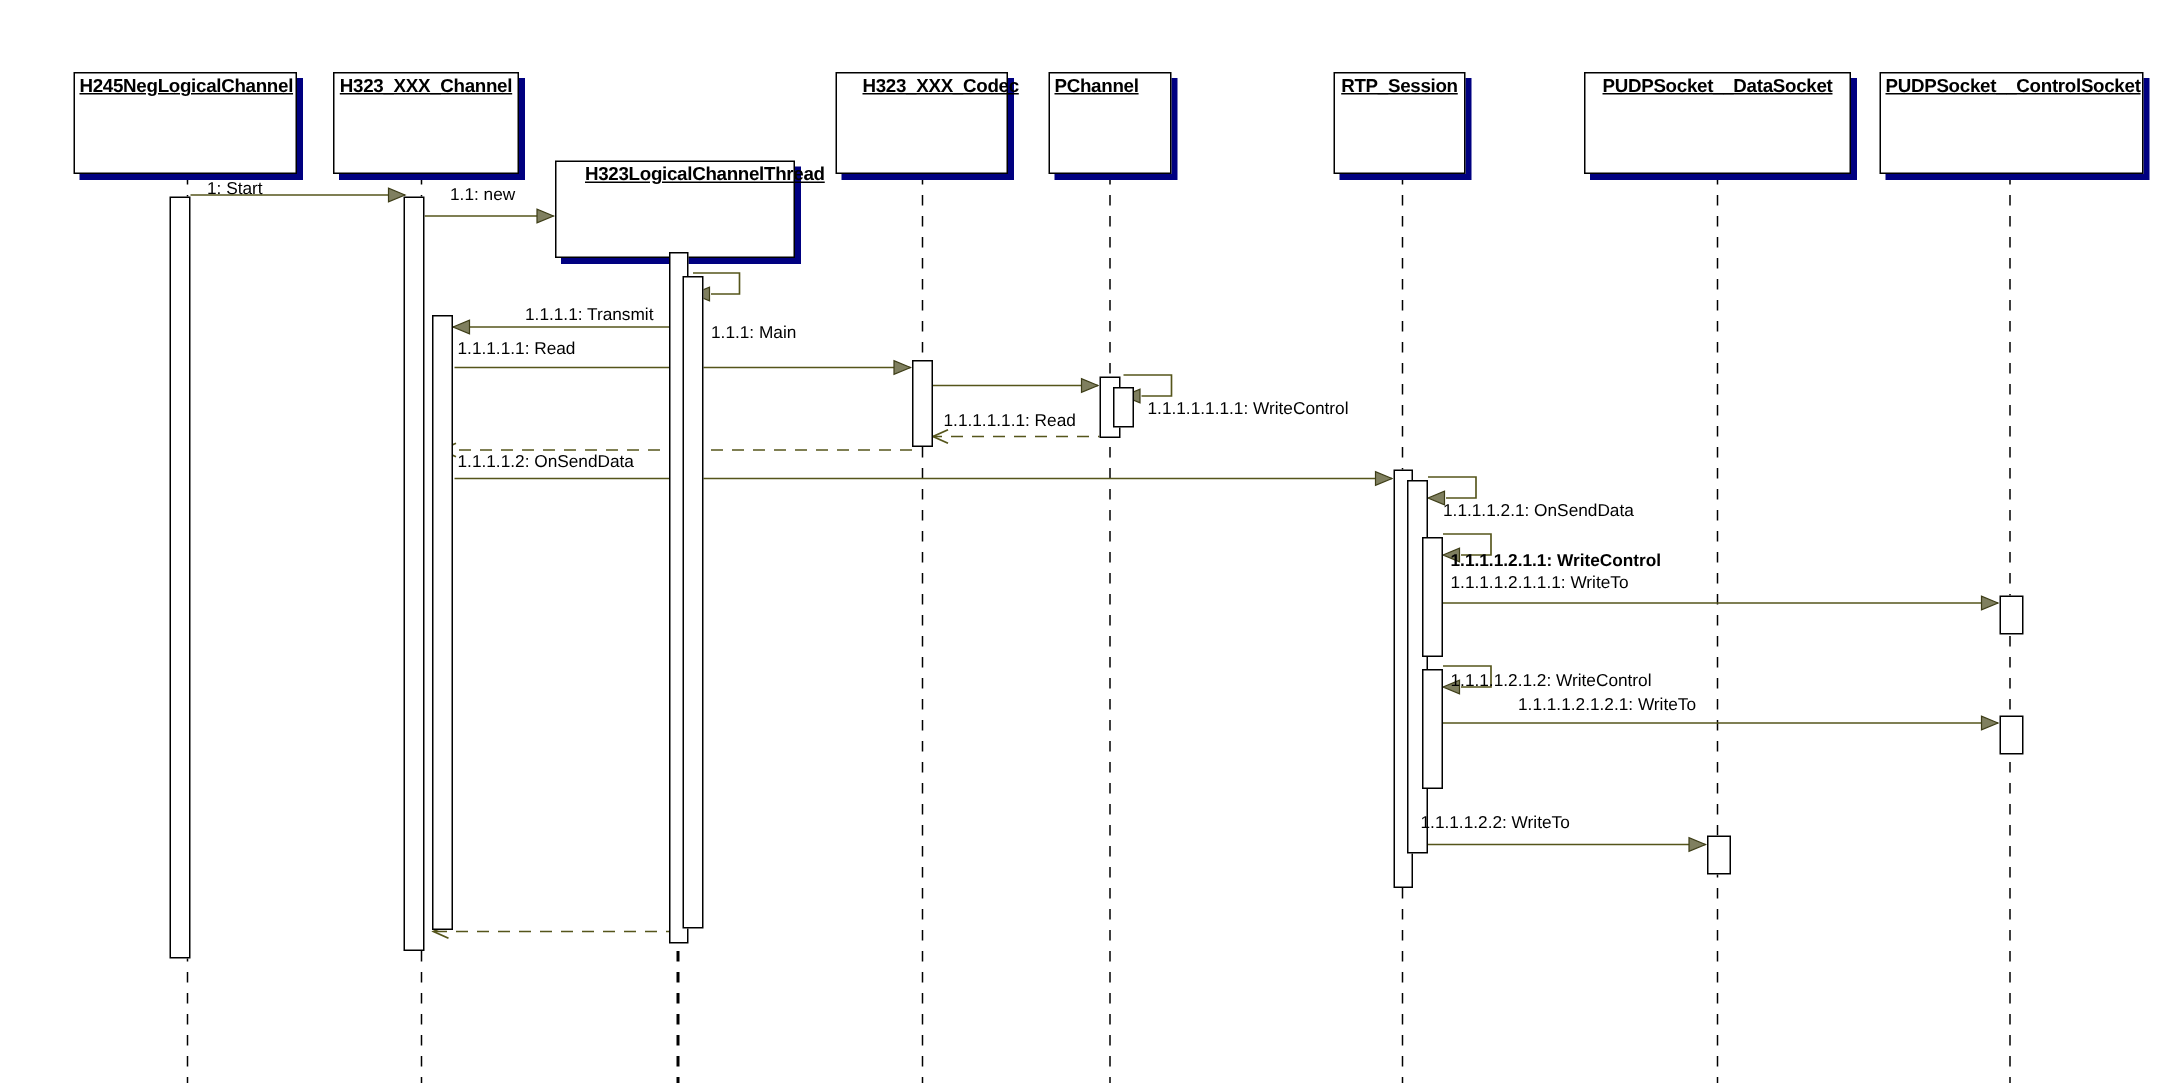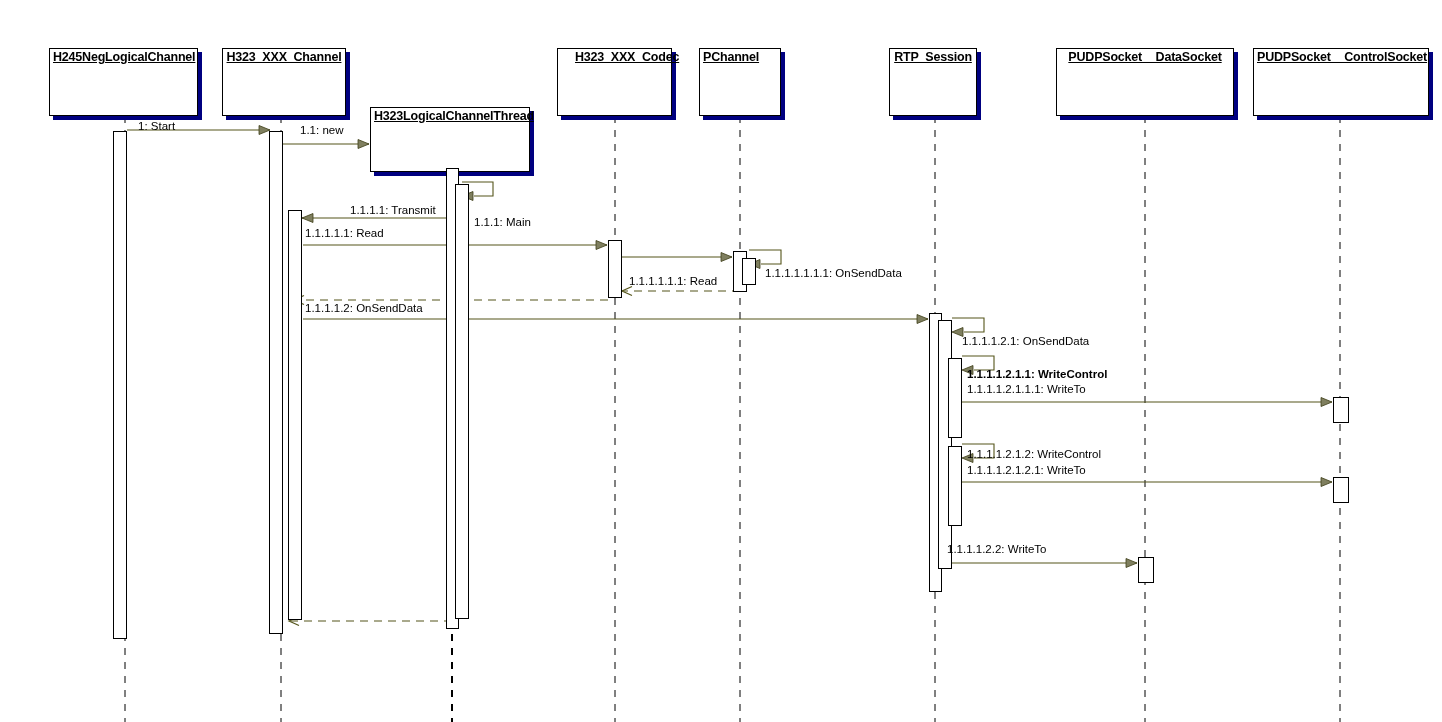--- a/index.html
+++ b/index.html
@@ -134,21 +134,21 @@
 
   <div id="objects-container">
       <div class="obj-shadow" style="left: 53px; top: 52px; width: 149px; height: 68px;"></div>
       <div class="obj-box" style="left: 49px; top: 48px; width: 149px; height: 68px;"></div>
       <div class="obj-label" style="left: 53px; top: 50px; width: 141px; text-align: center;">H245NegLogicalChannel</div>
       <div class="obj-shadow" style="left: 226px; top: 52px; width: 124px; height: 68px;"></div>
       <div class="obj-box" style="left: 222px; top: 48px; width: 124px; height: 68px;"></div>
       <div class="obj-label" style="left: 226px; top: 50px; width: 116px; text-align: center;">H323_XXX_Channel</div>
       <div class="obj-shadow" style="left: 374px; top: 111px; width: 160px; height: 65px;"></div>
       <div class="obj-box" style="left: 370px; top: 107px; width: 160px; height: 65px;"></div>
-      <div class="obj-label" style="left: 374px; top: 109px; width: 152px; text-align: center;">H323LogicalChannelThread</div>
+      <div class="obj-label" style="left: 390px; top: 109px; width: 152px; text-align: center;">H323LogicalChannelThread</div>
       <div class="obj-shadow" style="left: 561px; top: 52px; width: 115px; height: 68px;"></div>
       <div class="obj-box" style="left: 557px; top: 48px; width: 115px; height: 68px;"></div>
       <div class="obj-label" style="left: 575px; top: 50px; width: 107px; text-align: left;">H323_XXX_Codec</div>
       <div class="obj-shadow" style="left: 703px; top: 52px; width: 82px; height: 68px;"></div>
       <div class="obj-box" style="left: 699px; top: 48px; width: 82px; height: 68px;"></div>
       <div class="obj-label" style="left: 703px; top: 50px; width: 74px; text-align: left;">PChannel</div>
       <div class="obj-shadow" style="left: 893px; top: 52px; width: 88px; height: 68px;"></div>
       <div class="obj-box" style="left: 889px; top: 48px; width: 88px; height: 68px;"></div>
       <div class="obj-label" style="left: 893px; top: 50px; width: 80px; text-align: center;">RTP_Session</div>
       <div class="obj-shadow" style="left: 1060px; top: 52px; width: 178px; height: 68px;"></div>
@@ -177,23 +177,23 @@
       <div class="act-box" style="left: 1333px; top: 477px; width: 16px; height: 26px;"></div>
     </div>
 
   <div id="labels-container">
       <div class="msg-label" style="left: 138px; top: 120px;">1: Start</div>
       <div class="msg-label" style="left: 300px; top: 124px;">1.1: new</div>
       <div class="msg-label" style="left: 474px; top: 216px;">1.1.1: Main</div>
       <div class="msg-label" style="left: 350px; top: 204px;">1.1.1.1: Transmit</div>
       <div class="msg-label" style="left: 305px; top: 227px;">1.1.1.1.1: Read</div>
       <div class="msg-label" style="left: 629px; top: 235px; margin-top: 40px;">1.1.1.1.1.1: Read</div>
-      <div class="msg-label" style="left: 765px; top: 267px;">1.1.1.1.1.1.1: OnSendData</div>
+      <div class="msg-label" style="left: 765px; top: 267px;">1.1.1.1.1.1.1: WriteControl</div>
       <div class="msg-label" style="left: 305px; top: 302px;">1.1.1.1.2: OnSendData</div>
       <div class="msg-label" style="left: 962px; top: 335px;">1.1.1.1.2.1: OnSendData</div>
       <div class="msg-label" style="left: 967px; top: 368px; font-weight: bold;">1.1.1.1.2.1.1: WriteControl</div>
       <div class="msg-label" style="left: 967px; top: 383px; text-align: right;">1.1.1.1.2.1.1.1: WriteTo</div>
       <div class="msg-label" style="left: 967px; top: 448px;">1.1.1.1.2.1.2: WriteControl</div>
-      <div class="msg-label" style="left: 967px; top: 464px;">1.1.1.1.2.1.2.1: WriteTo</div>
+      <div class="msg-label" style="left: 1012px; top: 464px;">1.1.1.1.2.1.2.1: WriteTo</div>
       <div class="msg-label" style="left: 947px; top: 543px;">1.1.1.1.2.2: WriteTo</div>
     </div>
 
 </div>
 
 </body></html>

